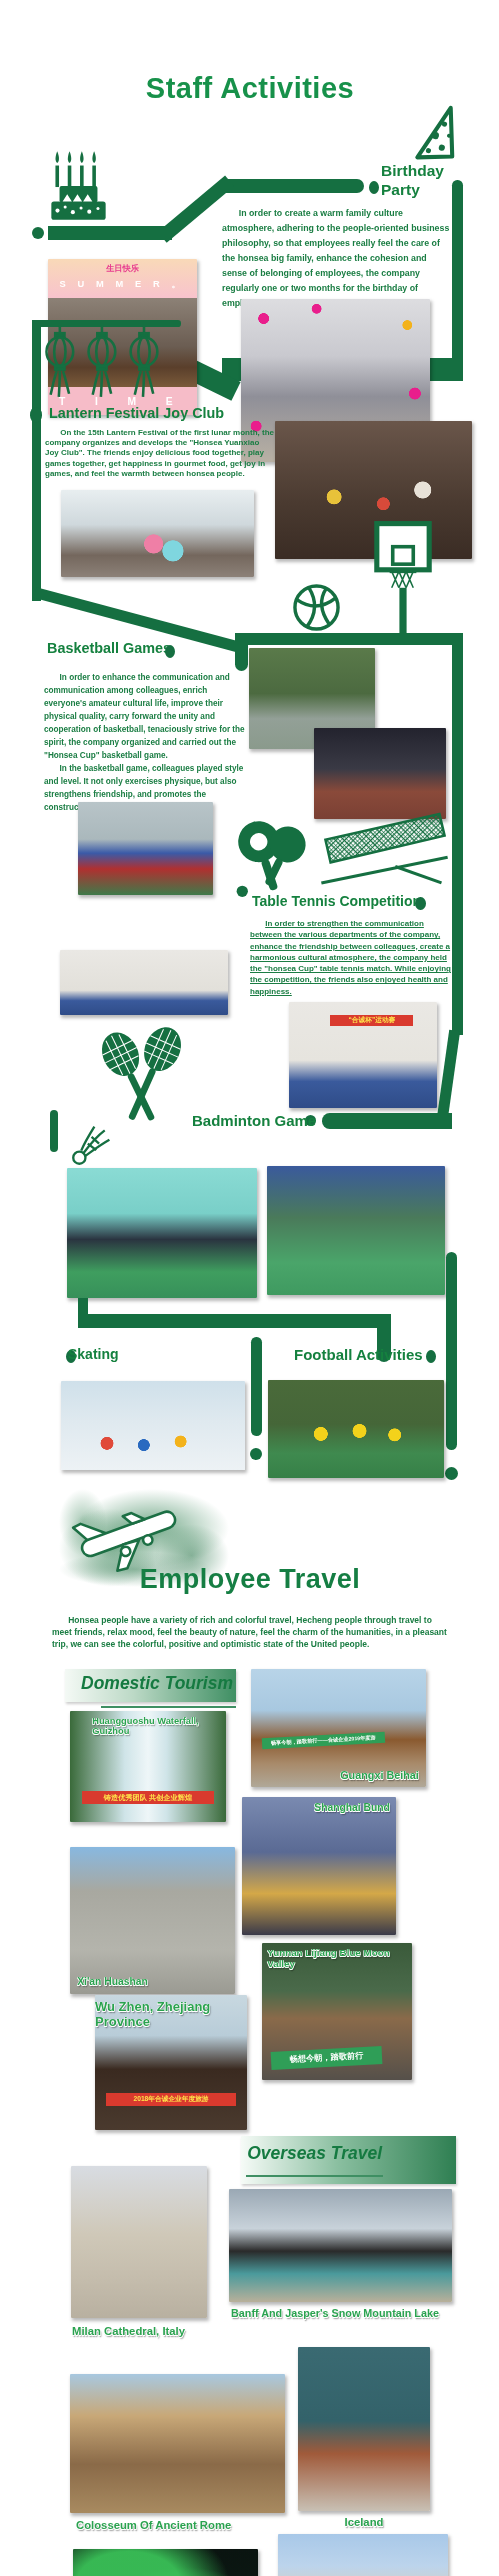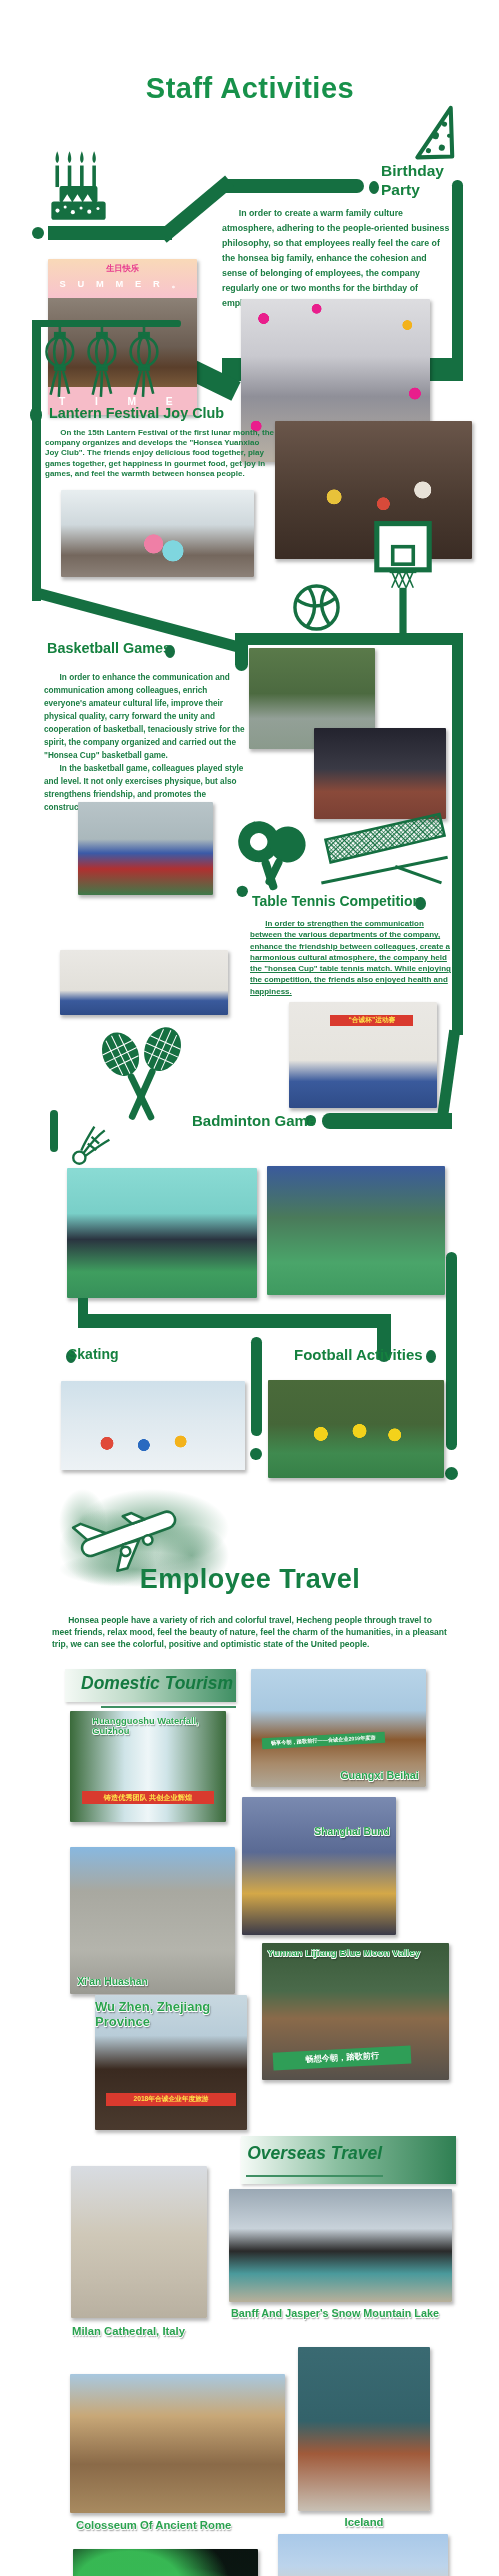--- a/index.html
+++ b/index.html
@@ -337,26 +337,26 @@
 
   <div class="ph ph-p15" style="left:251px;top:1669px;width:175px;height:118px;">
     <div class="banner" style="left:6%;top:56%;width:70%;height:11.3px;background:#2f9e57;color:#ffffff;font-size:5.2px;transform:rotate(-3deg);">畅享今朝，踏歌前行——合诚企业2019年度游</div>
     <span class="plabel" style="right:7.2px;bottom:6.2px;font-size:10.8px;padding-left:9px;">Guangxi Beihai</span>
   </div>
   <div class="ph ph-p14" style="left:70px;top:1711px;width:156px;height:111px;">
     <span class="plabel" style="left:6.2px;top:5.2px;font-size:9.3px;margin-left:16px;">Huangguoshu Waterfall, Guizhou</span>
     <div class="banner" style="left:8%;bottom:16%;width:84%;height:13.4px;background:#d93a2e;color:#ffe34a;font-size:7.2px;">铸造优秀团队  共创企业辉煌</div>
   </div>
   <div class="ph ph-p16" style="left:242px;top:1797px;width:154px;height:138px;">
-    <span class="plabel" style="right:6.2px;top:5.2px;font-size:10.3px;margin-top:24px;">Shanghai Bund</span>
+    <span class="plabel" style="right:6.2px;top:5.2px;font-size:10.3px;">Shanghai Bund</span>
   </div>
   <div class="ph ph-p17" style="left:70px;top:1847px;width:165px;height:147px;">
     <span class="plabel" style="left:7.2px;bottom:7.2px;font-size:10.3px;">Xi'an Huashan</span>
   </div>
-  <div class="ph ph-p18" style="left:262px;top:1943px;width:187px;height:137px;">
+  <div class="ph ph-p18" style="left:262px;top:1943px;width:150px;height:137px;">
     <span class="plabel" style="left:5.2px;top:4.1px;font-size:9.8px;">Yunnan Lijiang Blue Moon Valley</span>
     <div class="banner" style="left:6%;bottom:10%;width:74%;height:17.5px;background:#2f9e57;color:#ffffff;font-size:8.2px;transform:rotate(-3deg);">畅想今朝，踏歌前行</div>
   </div>
   <div class="ph ph-p19" style="left:95px;top:1995px;width:152px;height:135px;">
     <span class="plabel" style="right:0;top:4.1px;font-size:13px;">Wu Zhen, Zhejiang Province</span>
     <div class="banner" style="left:7%;bottom:18%;width:86%;height:12.4px;background:#d93a2e;color:#ffe34a;font-size:6.7px;">2018年合诚企业年度旅游</div>
   </div>
 
   <div class="abs" style="left:241px;top:2136px;width:215px;height:48px;background:linear-gradient(90deg,#f6fbf7 0%,#8abfa0 45%,#2f7f52 100%);box-shadow:1px 1.5px 2.6px rgba(0,0,0,0.2);">
     <div class="grad-label" style="left:6.2px;top:0;height:34px;">Overseas Travel</div>

